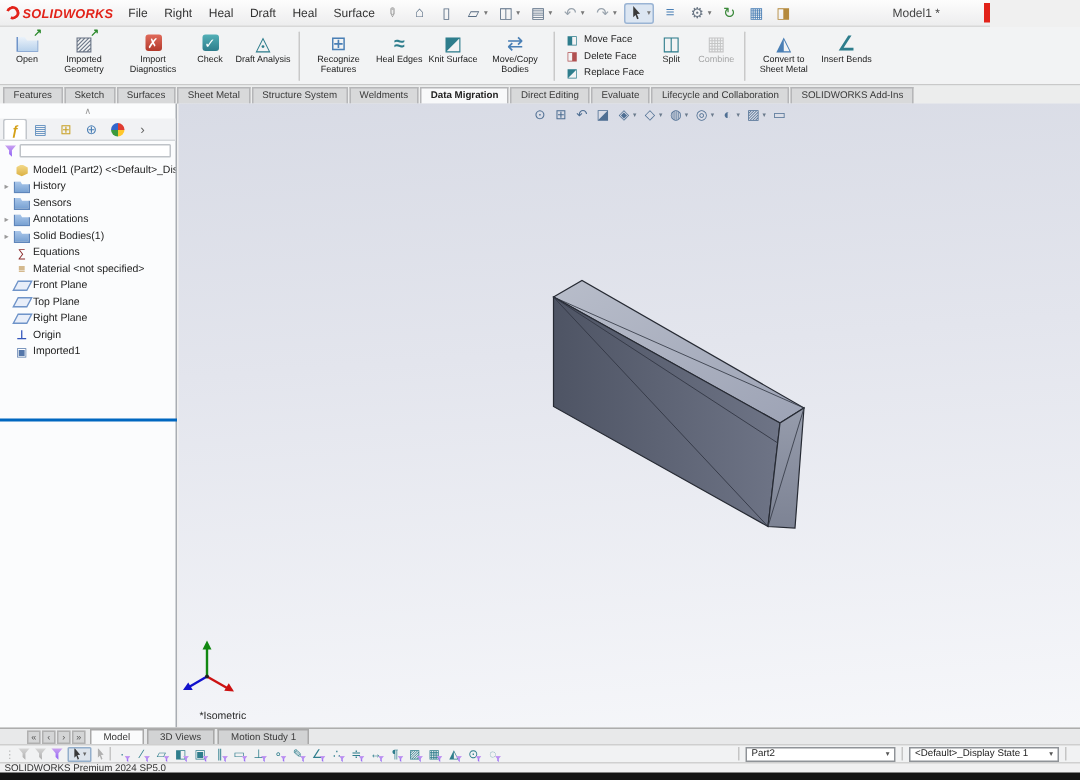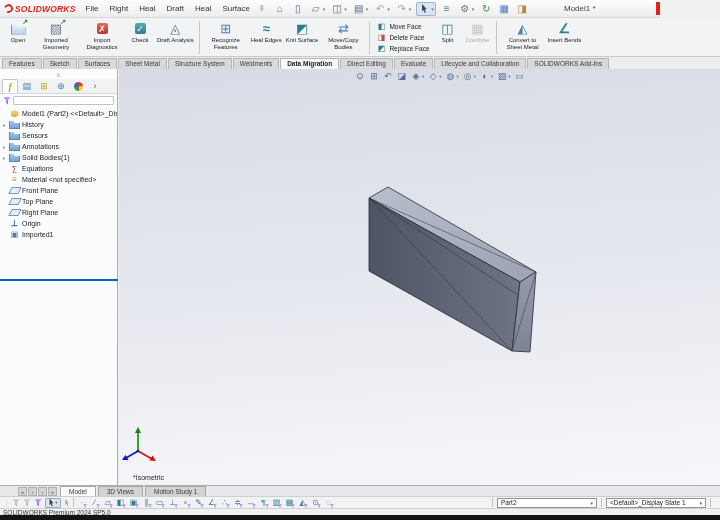--- a/index.html
+++ b/index.html
@@ -15,21 +15,21 @@
   .logo-mark { width:9px; height:9px; border:2px solid var(--logo-red,#e2231a); border-left-color:transparent; border-radius:50%; transform:rotate(-25deg); }
   .logo-text { color:var(--logo-red,#e2231a); font-weight:bold; font-style:italic; font-size:8.5px; letter-spacing:.2px; }
   .menubar { display:flex; gap:11px; margin-right:8px; }
   .menu-item { color:#333; cursor:default; }
   .pin { color:#8a8a8a; font-size:8px; margin-right:8px; transform:rotate(45deg); }
   .qa { display:flex; align-items:center; gap:4px; }
   .qa-btn { display:flex; align-items:center; height:14px; padding:0 1px; border-radius:2px; }
   .qa-btn .ic { width:12px; height:12px; font-size:10px; color:#5a6e84; }
   .qa-btn.caret::after { content:"▾"; font-size:5px; color:#777; margin-left:1px; }
   .qa-btn.active { background:#dce6f2; border:1px solid #9ab4d4; }
-  .doc-title { position:absolute; left:564px; top:4px; font-size:8px; color:#444; }
+  .doc-title { position:absolute; left:595px; top:4px; font-size:8px; color:#444; }
   .tb-right-badge { position:absolute; right:0px; top:2px; width:4px; height:13px; background:var(--logo-red,#e2231a); }
 
   
   .ribbon { position:absolute; left:0; top:18px; width:720px; height:39px; background:#f2f3f4; border-bottom:1px solid #c9c9c9; display:flex; align-items:stretch; padding:1px 2px 0 3px; }
   .ribbon-btn { display:flex; flex-direction:column; align-items:center; justify-content:flex-start; padding:2px 2px 0; min-width:30px; max-width:46px; text-align:center; border-radius:2px; }
   .ribbon-btn .ic { width:16px; height:15px; font-size:13px; }
   .ribbon-btn .lbl { font-size:6px; line-height:6.5px; color:#222; margin-top:1px; }
   .ribbon-btn.sep { min-width:1px; max-width:1px; padding:0; background:#c9c9c9; margin:2px 3px; }
   .ribbon-btn.disabled .ic, .ribbon-btn.disabled .lbl { opacity:.38; filter:grayscale(1); }
   .ribbon-stack { display:flex; flex-direction:column; justify-content:flex-start; gap:1px; padding:2px 3px; }

